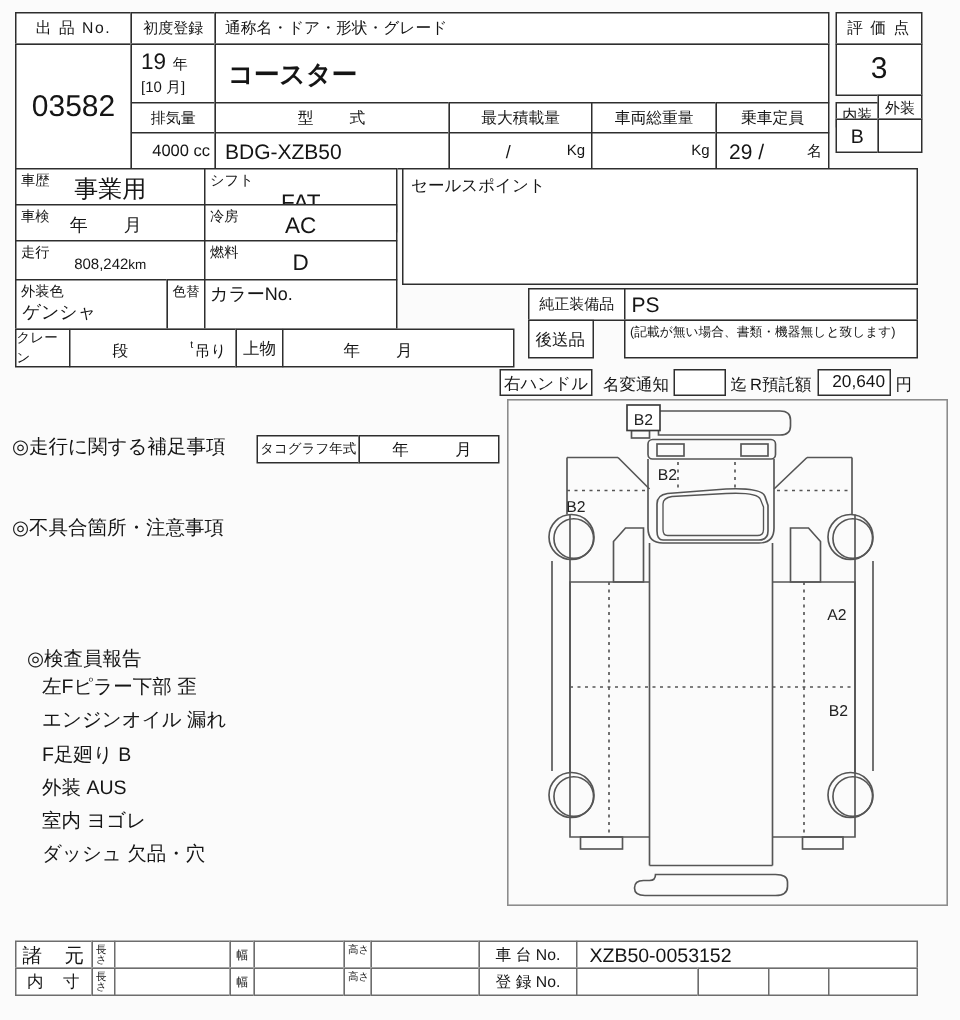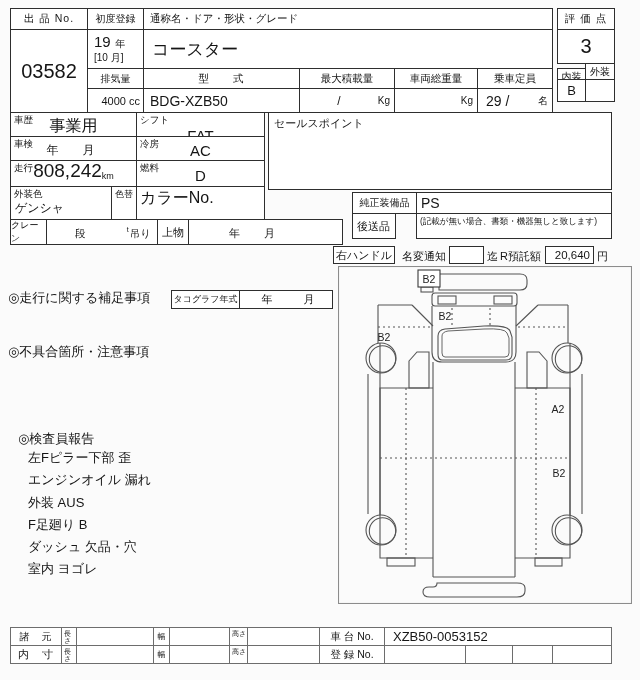--- a/index.html
+++ b/index.html
@@ -25,21 +25,21 @@
 <div class="b val" style="left:10px;top:29px;width:78px;height:84px;font-size:20px">03582</div>
 
 <div class="b hdr" style="left:87px;top:8px;width:57px;height:22px;font-size:10px;letter-spacing:0">初度登録</div>
 <div class="b" style="left:87px;top:29px;width:57px;height:40px;padding:3px 0 0 6px">
   <div><span style="font-size:15px">19</span>
        <span class="small">年</span></div>
   <div class="small">[10 月]</div>
 </div>
 
 <div class="b" style="left:143px;top:8px;width:410px;height:22px;display:flex;align-items:center;padding-left:6px;font-size:10.5px">通称名・ドア・形状・グレード</div>
-<div class="b" style="left:143px;top:29px;width:410px;height:40px;display:flex;align-items:center;padding-left:8px;font-size:17px;font-weight:normal">コースター</div>
+<div class="b" style="left:143px;top:29px;width:410px;height:40px;display:flex;align-items:center;padding-left:8px;font-size:17px;font-weight:bold">コースター</div>
 
 <div class="b hdr" style="left:87px;top:68px;width:57px;height:21px;font-size:10px;letter-spacing:0">排気量</div>
 <div class="b" style="left:87px;top:88px;width:57px;height:25px;display:flex;align-items:center;justify-content:flex-end;padding-right:3px;font-size:11px">4000 cc</div>
 
 <div class="b hdr" style="left:143px;top:68px;width:157px;height:21px">型　　式</div>
 <div class="b" style="left:143px;top:88px;width:157px;height:25px;display:flex;align-items:center;padding-left:6px;font-size:14px">BDG-XZB50</div>
 
 <div class="b hdr" style="left:299px;top:68px;width:96px;height:21px;letter-spacing:0">最大積載量</div>
 <div class="b" style="left:299px;top:88px;width:96px;height:25px;display:flex;align-items:center">
   <span style="flex:1;text-align:center;font-size:12px">/</span>
@@ -74,37 +74,37 @@
   <span class="cl">車検</span>
   <div class="cv" style="font-size:12px;letter-spacing:6px">年　月</div>
 </div>
 <div class="b" style="left:136px;top:136px;width:129px;height:25px">
   <span class="cl">冷房</span>
   <div class="cv">AC</div>
 </div>
 <div class="b" style="left:10px;top:160px;width:127px;height:27px">
   <span class="cl">走行</span>
   <div class="cv" style="align-items:flex-end;padding-bottom:4px">
-    <span style="font-size:19px">808,242</span>
+    <span style="font-size:10px">808,242</span>
     <span style="font-size:9px;padding-bottom:1px">km</span>
   </div>
 </div>
 <div class="b" style="left:136px;top:160px;width:129px;height:27px">
   <span class="cl">燃料</span>
   <div class="cv">D</div>
 </div>
 <div class="b" style="left:10px;top:186px;width:102px;height:34px">
   <span class="cl">外装色</span>
   <span class="t" style="left:4px;bottom:2px;font-size:12px">ゲンシャ</span>
 </div>
 <div class="b" style="left:111px;top:186px;width:26px;height:34px">
   <span class="cl" style="font-size:9px">色替</span>
 </div>
 <div class="b" style="left:136px;top:186px;width:129px;height:34px">
-  <span class="cl" style="font-size:16px">カラーNo.</span>
+  <span class="cl" style="font-size:12px">カラーNo.</span>
 </div>
 
 <div class="b val" style="left:10px;top:219px;width:37px;height:26px;font-size:9px">クレーン</div>
 <div class="b" style="left:46px;top:219px;width:112px;height:26px;display:flex;align-items:center;justify-content:space-between;padding:3px 6px 0 28px;font-size:10.5px">
   <span>段</span>
   <span><span class="sup">t</span><span>吊り</span></span>
 </div>
 <div class="b val" style="left:157px;top:219px;width:32px;height:26px;font-size:11px">上物</div>
 <div class="b" style="left:188px;top:219px;width:155px;height:26px;display:flex;align-items:center;padding:3px 0 0 40px;gap:24px;font-size:11px">
   <span>年</span>
@@ -128,24 +128,24 @@
 <span class="t" style="left:8px;top:289px;font-size:13px">◎走行に関する補足事項</span>
 <div class="b hdr" style="left:171px;top:290px;width:69px;height:19px;font-size:9px;letter-spacing:0">タコグラフ年式</div>
 <div class="b val" style="left:239px;top:290px;width:94px;height:19px;font-size:11px;letter-spacing:10px;padding-left:14px">年　月</div>
 
 <span class="t" style="left:8px;top:343px;font-size:13px">◎不具合箇所・注意事項</span>
 
 <span class="t" style="left:18px;top:430px;font-size:13px">◎検査員報告</span>
 <div class="t" style="left:28px;top:447px;font-size:13px;line-height:22.3px">
   <div>左Fピラー下部 歪</div>
   <div>エンジンオイル 漏れ</div>
+  <div>F足廻り B</div>
   <div>外装 AUS</div>
-  <div>F足廻り B</div>
+  <div>室内 ヨゴレ</div>
   <div>ダッシュ 欠品・穴</div>
-  <div>室内 ヨゴレ</div>
 </div>
 
 <svg style="position:absolute;left:338px;top:266px" width="294" height="338" viewBox="0 0 294 338">
   <g fill="none" stroke="#555" stroke-width="1.1">
     <rect x="0.5" y="0.5" width="293" height="337" stroke="#8c8c8c"></rect>
 
     <path d="M101,8 L182,8 Q189,8 189,14 L189,18 Q189,24 182,24 L101,24 Z"></path>
     <rect x="83" y="21" width="12" height="5"></rect>
     <rect x="80" y="4" width="22" height="17" fill="#fff" stroke="#3a3a3a"></rect>
 
@@ -197,21 +197,21 @@
   </g>
   <g fill="#222" font-size="10.5" text-anchor="middle">
     <text x="91" y="17">B2</text>
     <text x="107" y="54">B2</text>
     <text x="46" y="75">B2</text>
     <text x="220" y="147">A2</text>
     <text x="221" y="211">B2</text>
   </g>
 </svg>
 
-<div class="gb hdr" style="left:10px;top:627px;width:52px;height:19px;font-size:10px">諸　元</div>
+<div class="gb hdr" style="left:10px;top:627px;width:52px;height:19px;font-size:13px">諸　元</div>
 <div class="gb wrapv" style="left:61px;top:627px;width:16px;height:19px">長さ</div>
 <div class="gb" style="left:76px;top:627px;width:78px;height:19px"></div>
 <div class="gb hdr" style="left:153px;top:627px;width:17px;height:19px;font-size:8px;letter-spacing:0">幅</div>
 <div class="gb" style="left:169px;top:627px;width:61px;height:19px"></div>
 <div class="gb wrapv" style="left:229px;top:627px;width:19px;height:19px">高さ</div>
 <div class="gb" style="left:247px;top:627px;width:73px;height:19px"></div>
 <div class="gb hdr" style="left:319px;top:627px;width:66px;height:19px;font-size:10.5px;letter-spacing:0">車 台 No.</div>
 <div class="gb" style="left:384px;top:627px;width:228px;height:19px;display:flex;align-items:center;padding-left:8px;font-size:13px">XZB50-0053152</div>
 
 <div class="gb hdr" style="left:10px;top:645px;width:52px;height:19px;font-size:11px">内　寸</div>

